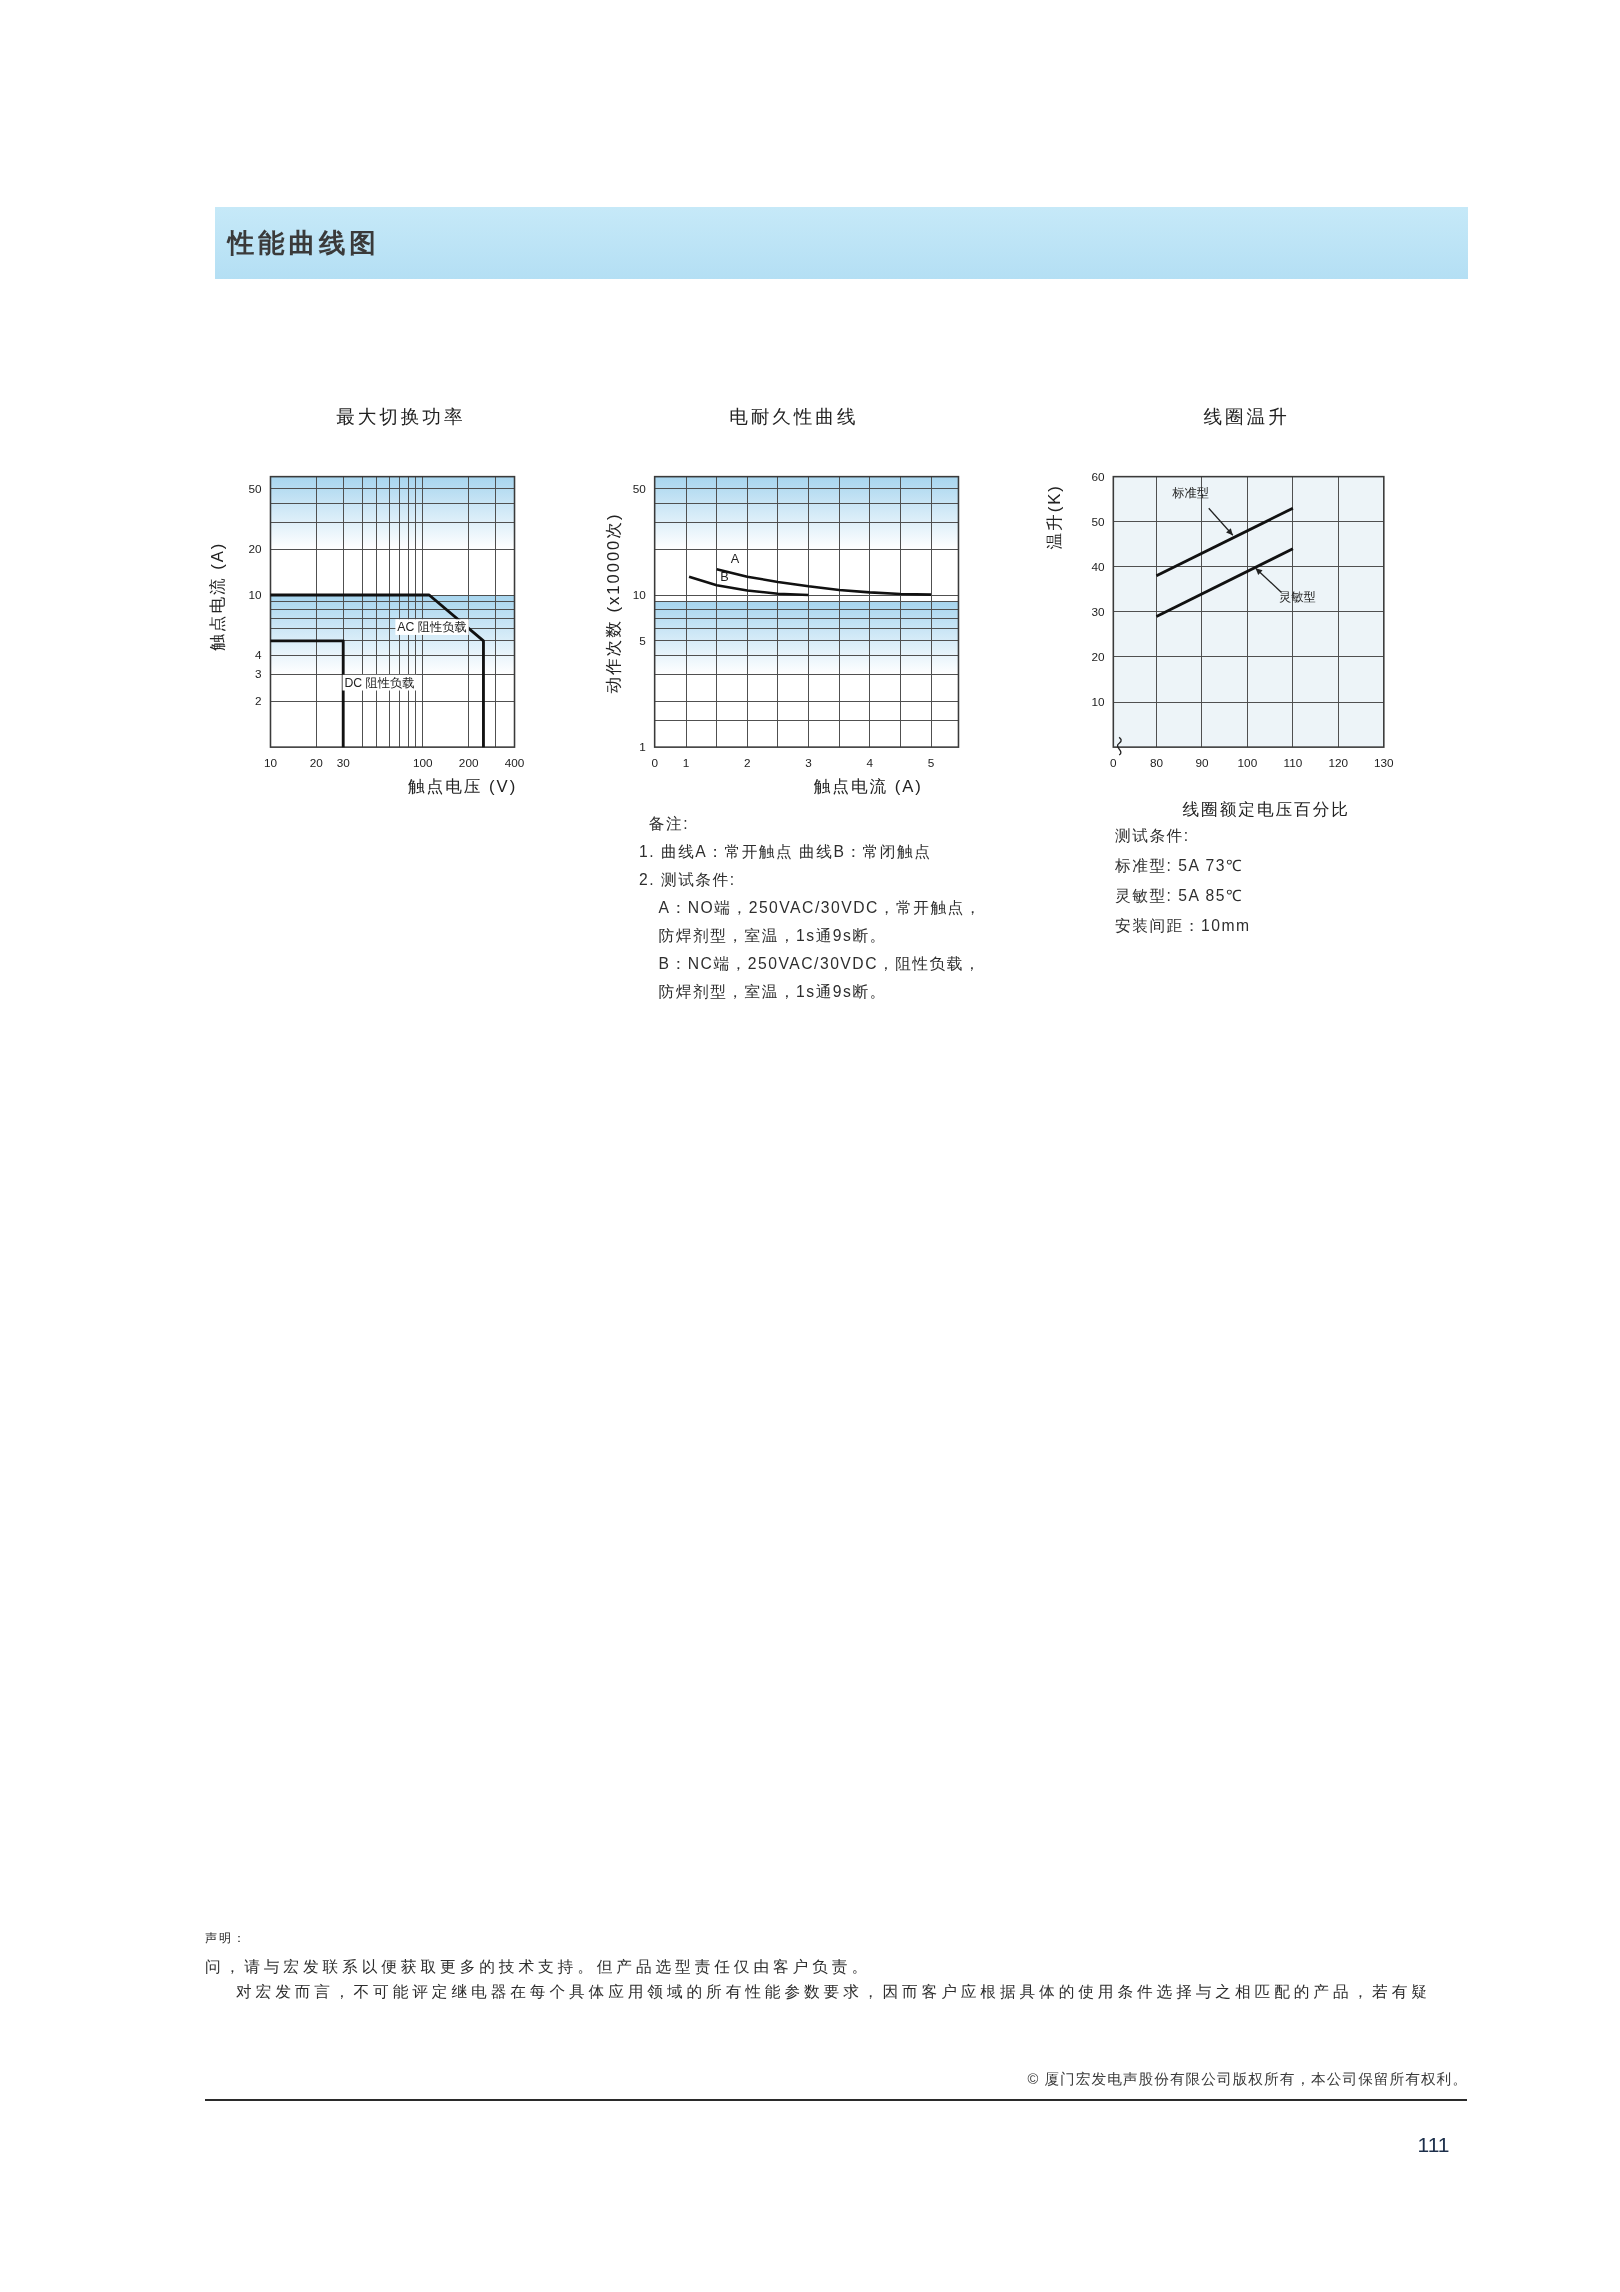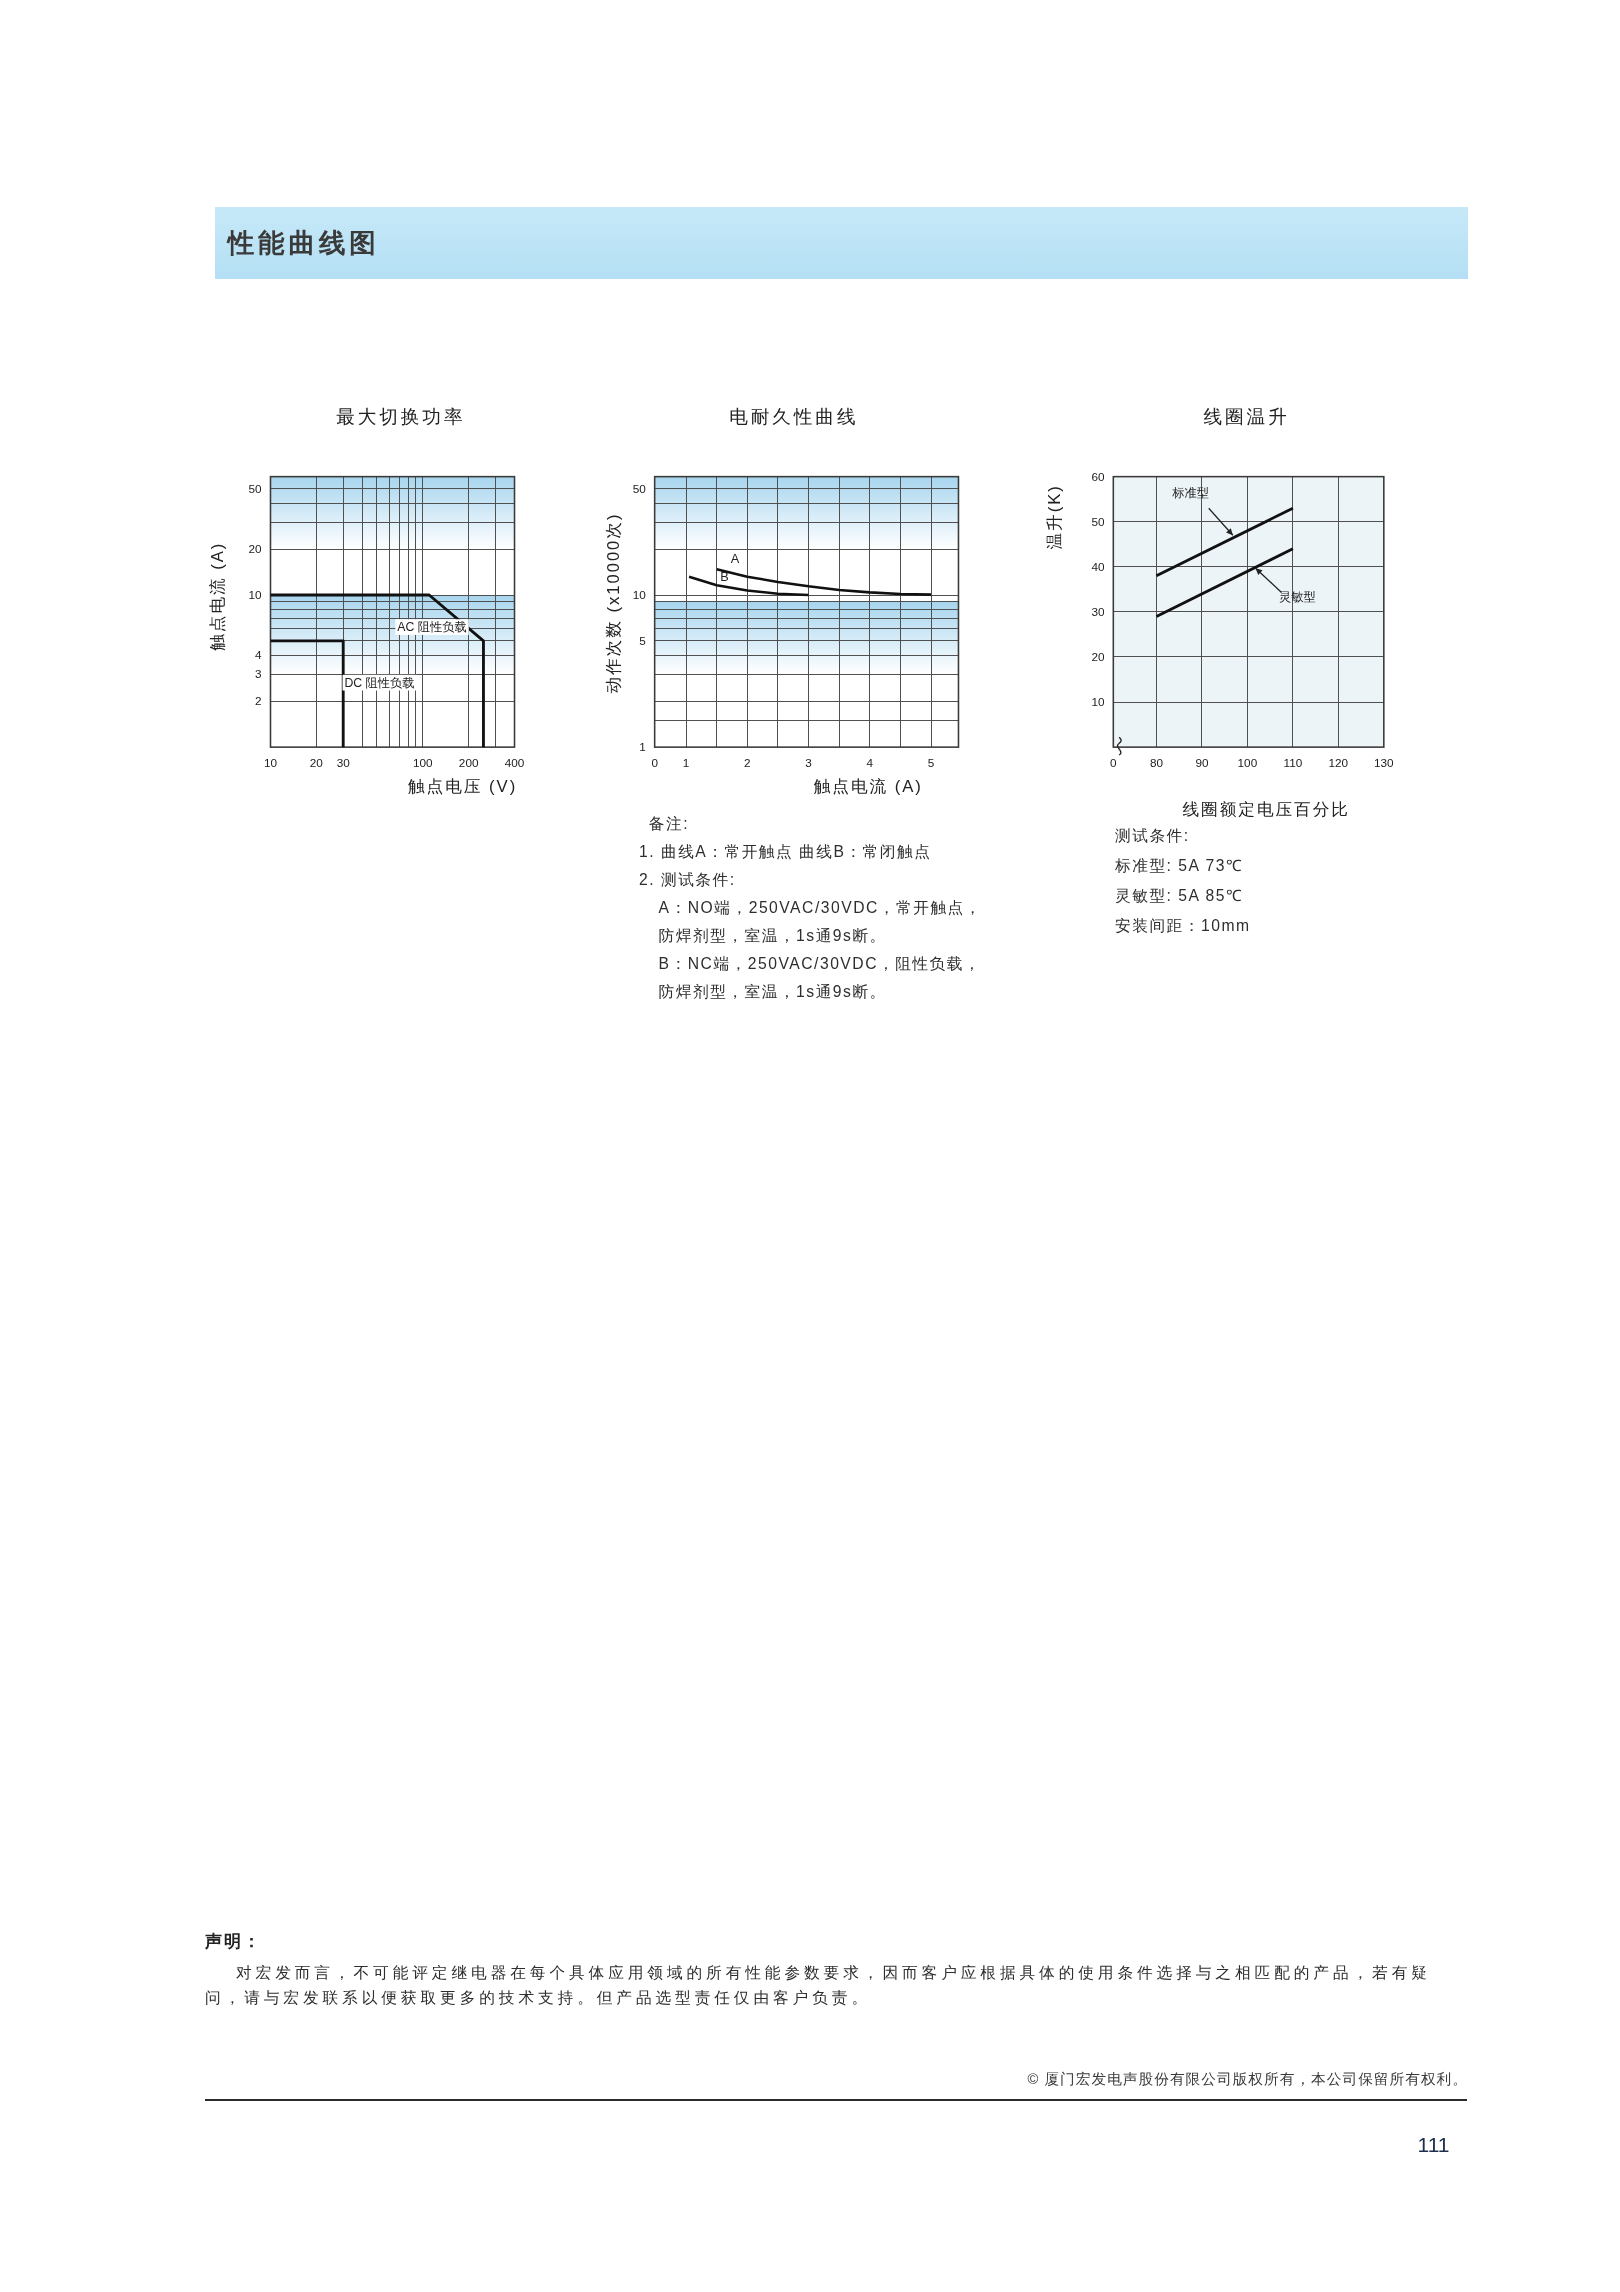--- a/index.html
+++ b/index.html
@@ -18,21 +18,21 @@
   }
   svg.charts{position:absolute;left:0;top:0;}
   svg text{font-family:"Liberation Sans", sans-serif;fill:#222;}
   .notes{position:absolute;font-size:15.7px;color:#2e2e2e;letter-spacing:1.5px;}
   .notes-endurance{left:639px;top:810px;line-height:28px;}
   .notes-coil{left:1115px;top:821px;line-height:30px;}
   .nline{white-space:nowrap;}
   .pl10{padding-left:9.8px;}
   .pl20{padding-left:19.6px;}
   .disclaimer{position:absolute;left:205px;top:1930px;width:1274px;}
-  .disc-head{font-size:17px;font-weight:bold;color:#222;letter-spacing:2px;margin-bottom:6.9px;}
+  .disc-head{font-size:12px;font-weight:normal;color:#222;letter-spacing:2px;margin-bottom:6.9px;}
   .disc-line{font-size:15.7px;line-height:25.5px;letter-spacing:3.9px;white-space:nowrap;color:#2e2e2e;}
   .disc-line.indent{padding-left:31px;}
   .copyright{
     position:absolute;left:215px;top:2070px;width:1253px;text-align:right;
     font-size:14.7px;letter-spacing:1px;color:#3a3a3a;white-space:nowrap;
   }
   .footer-rule{position:absolute;left:205px;top:2099px;width:1262px;border-top:2px solid #2b2b2b;}
   .page-number{
     position:absolute;left:1404px;top:2133px;width:59px;text-align:center;
     font-size:21px;color:#1c2e4a;
@@ -209,22 +209,22 @@
 
   <div class="notes notes-coil">
     <div class="nline">测试条件:</div>
     <div class="nline">标准型: 5A 73℃</div>
     <div class="nline">灵敏型: 5A 85℃</div>
     <div class="nline">安装间距：10mm</div>
   </div>
 
   <div class="disclaimer">
     <div class="disc-head">声明：</div>
+    <div class="disc-line">问，请与宏发联系以便获取更多的技术支持。但产品选型责任仅由客户负责。</div>
     <div class="disc-line indent">对宏发而言，不可能评定继电器在每个具体应用领域的所有性能参数要求，因而客户应根据具体的使用条件选择与之相匹配的产品，若有疑</div>
-    <div class="disc-line">问，请与宏发联系以便获取更多的技术支持。但产品选型责任仅由客户负责。</div>
   </div>
 
   <div class="copyright">©  厦门宏发电声股份有限公司版权所有，本公司保留所有权利。</div>
   <div class="footer-rule"></div>
   <div class="page-number">111</div>
 
 </div>
 
 
 </body></html>

